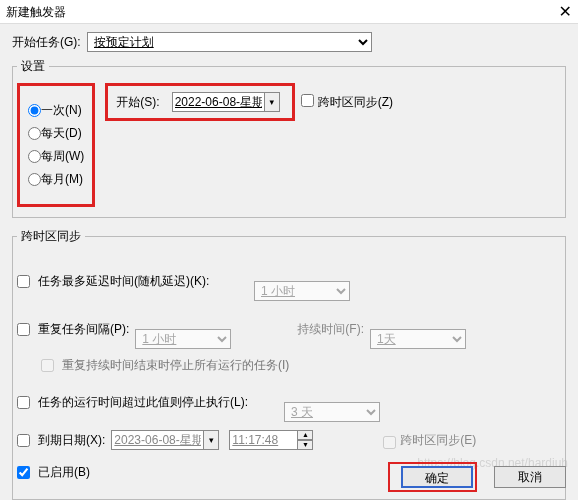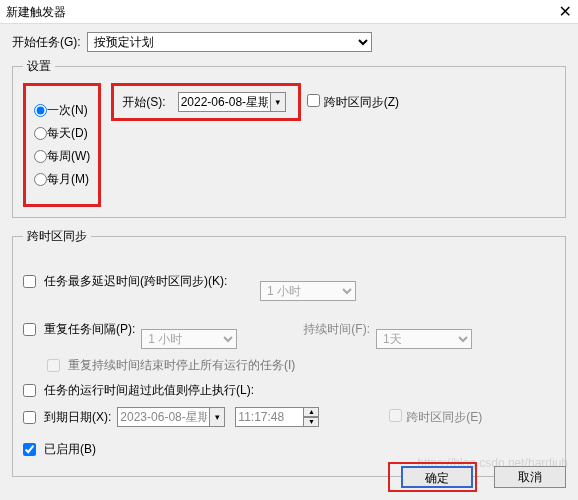--- a/index.html
+++ b/index.html
@@ -2,23 +2,23 @@
 <html><head>
 <meta charset="utf-8">
 <style>
 * { box-sizing: border-box; font-family: "Microsoft YaHei", "SimSun", sans-serif; font-size: 12px; }
 body { margin: 0; background: #f0f0f0; width: 578px; height: 500px; overflow: hidden; position: relative; }
 .titlebar { background: #fff; height: 24px; line-height: 24px; padding: 0 6px; display: flex; justify-content: space-between; align-items: center; border-bottom: 1px solid #ddd; }
 .titlebar .close { font-size: 16px; cursor: pointer; }
 .content { padding: 8px 12px 0 12px; }
 .row { display: flex; align-items: center; margin-bottom: 6px; }
 .label { margin-right: 6px; }
-select, input[type=text] { border: 1px solid #888; background: #fff; height: 20px; padding: 0 2px; }
+select, input[type=text] { border: 1px solid #888; background: #fff; height: 20px; padding: 0 2px; text-decoration: underline; }
 .wide-select { width: 285px; }
-fieldset { border: 1px solid #bbb; margin: 0 0 10px 0; padding: 8px 10px 10px 10px; }
+fieldset { border: 1px solid #bbb; margin: 0 0 10px 0; padding: 8px 10px 10px 4px; }
 legend { padding: 0 4px; }
 .settings-body { display: flex; align-items: flex-start; }
 .radio-box { border: 3px solid #d22; padding: 10px 8px; margin-right: 10px; }
 .radio-item { display: flex; margin: 6px 0; }
 .radio-item input { margin-right: 4px; }
 .start-area { flex: 1; }
 .start-box { border: 3px solid #d22; padding: 6px 8px; display: inline-flex; align-items: center; gap: 12px; }
 .start-right { display: inline-flex; align-items: flex-start; margin-left: 6px; }
 .date-input { width: 112px; display: inline-flex; }
 .date-input input { width: 92px; border-right: none; }
@@ -92,57 +92,58 @@
         </div>
       </div>
     </div>
   </fieldset>
 
   <fieldset>
     <legend>跨时区同步</legend>
 
     <div class="adv-row">
       <input class="cb" type="checkbox" style="">
-      <span style="width:210px">任务最多延迟时间(跨时区同步)(K):</span>
+      <span style="width:210px">任务最多延迟时间(随机延迟)(K):</span>
       <select class="sel-sm muted" disabled=""><option>1 小时</option></select>
     </div>
 
     <div class="adv-row">
       <input class="cb" type="checkbox" style="">
       <span>重复任务间隔(P):</span>
       <select class="sel-sm muted" disabled=""><option>1 小时</option></select>
       <span style="margin-left:60px" class="muted">持续时间(F):</span>
       <select class="sel-sm muted" disabled=""><option>1天</option></select>
     </div>
 
     <div class="adv-row indent">
       <input class="cb" type="checkbox" disabled="" style="">
       <span>重复持续时间结束时停止所有运行的任务(I)</span>
     </div>
 
     <div class="adv-row">
       <input class="cb" type="checkbox" style="">
       <span style="width:240px">任务的运行时间超过此值则停止执行(L):</span>
+      <select class="sel-sm muted" disabled=""><option>3 天</option></select>
     </div>
 
     <div class="adv-row">
       <input class="cb" type="checkbox" style="">
       <span>到期日期(X):</span>
       <div class="date-input">
         <input class="muted" type="text" disabled="" value="2023-06-08-星期" style="">
         <div class="date-caret">▾</div>
       </div>
       <div class="time-input">
         <input class="muted" type="text" disabled="" value="11:17:48" style="">
         <div class="spinner">
             <div>▲</div>
             <div>▼</div>
           </div>
       </div>
-      <span style="margin-left:60px;display:inline-flex;align-items:flex-start;" class="muted">
+      <span style="margin-left:60px;display:inline-flex;align-items:flex-end;" class="muted">
         <input type="checkbox" disabled="" style="">
         <span style="margin-left:4px">跨时区同步(E)</span>
       </span>
     </div>
 
     <div class="adv-row" style="margin-top:14px">
       <input class="cb" type="checkbox" checked="" style="">
       <span>已启用(B)</span>
     </div>
   </fieldset>

